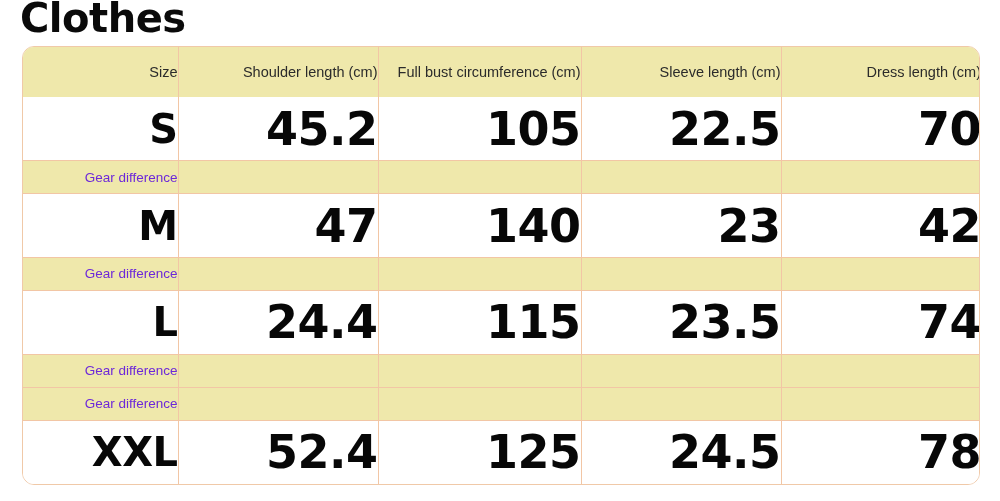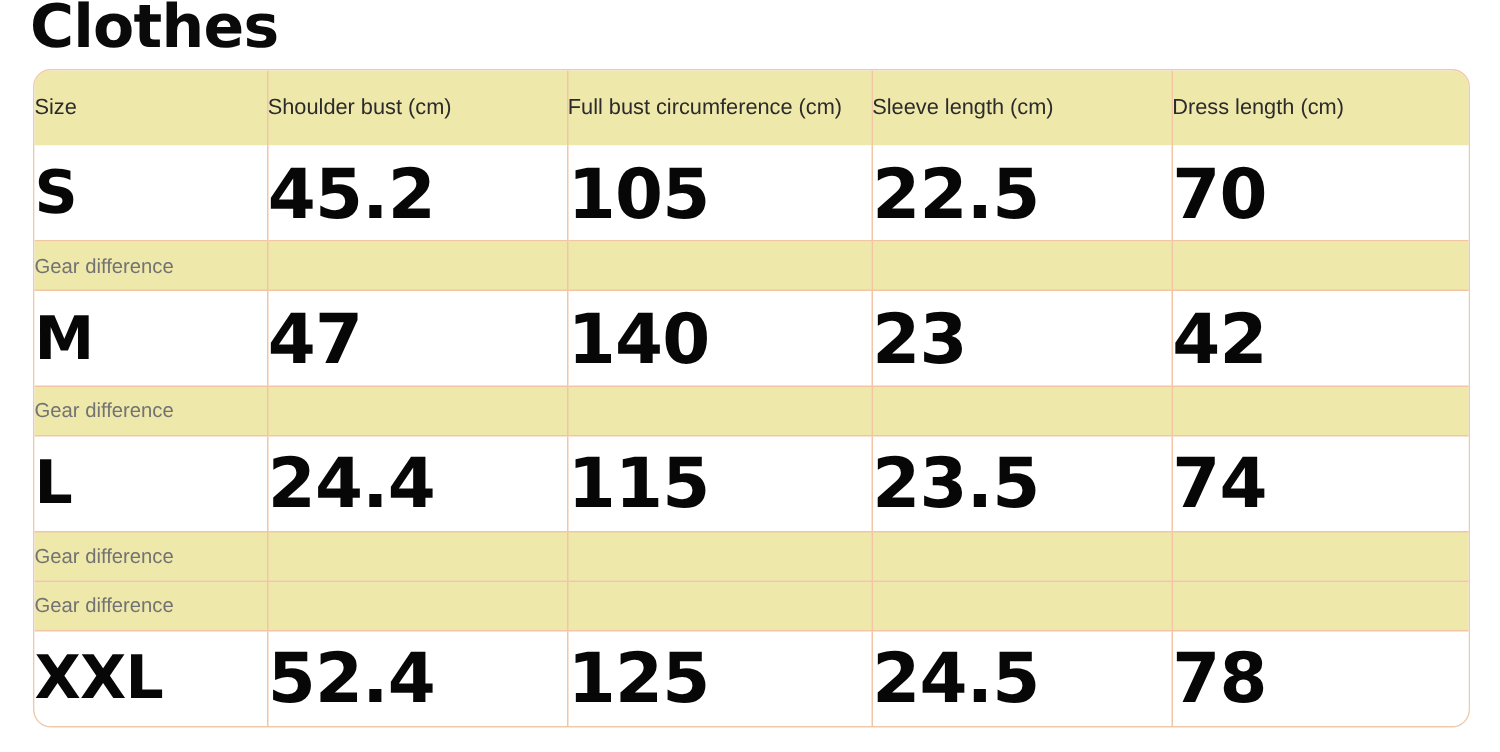--- a/index.html
+++ b/index.html
@@ -54,21 +54,21 @@
     height: 100%;
     border-collapse: collapse;
     table-layout: fixed;
   }
 
   table.size-table td,
   table.size-table th {
     border-right: 1px solid #f2c6a5;
     border-bottom: 1px solid #f2c6a5;
     padding: 0;
-    text-align: left;
+    text-align: right;
     vertical-align: middle;
     box-sizing: border-box;
   }
   table.size-table tr > *:last-child {
     border-right: none;
   }
   table.size-table tr:last-child > * {
     border-bottom: none;
   }
 
@@ -106,21 +106,21 @@
   }
 
   
   tr.gear-row td {
     background: #efe8ab;
     height: 30px;
   }
   tr.gear-row td.gear-label {
     font-size: 13.5px;
     font-weight: normal;
-    color: #737373;
+    color: #6d28d9;
     font-family: "Liberation Sans", sans-serif;
     letter-spacing: 0px;
   }
 </style>
 </head>
 <body>
 
 <div id="page">
 
   <div class="title">Clothes</div>
@@ -131,21 +131,21 @@
         <col class="c-size">
         <col class="c-sw">
         <col class="c-bust">
         <col class="c-sleev">
         <col class="c-dress">
       </colgroup>
 
       <thead>
         <tr class="header-row">
           <th>Size</th>
-          <th>Shoulder bust (cm)</th>
+          <th>Shoulder length (cm)</th>
           <th>Full bust circumference (cm)</th>
           <th>Sleeve length (cm)</th>
           <th>Dress length (cm)</th>
         </tr>
       </thead>
 
       <tbody>
 
         <tr class="data-row">
           <td class="size-cell">S</td>

